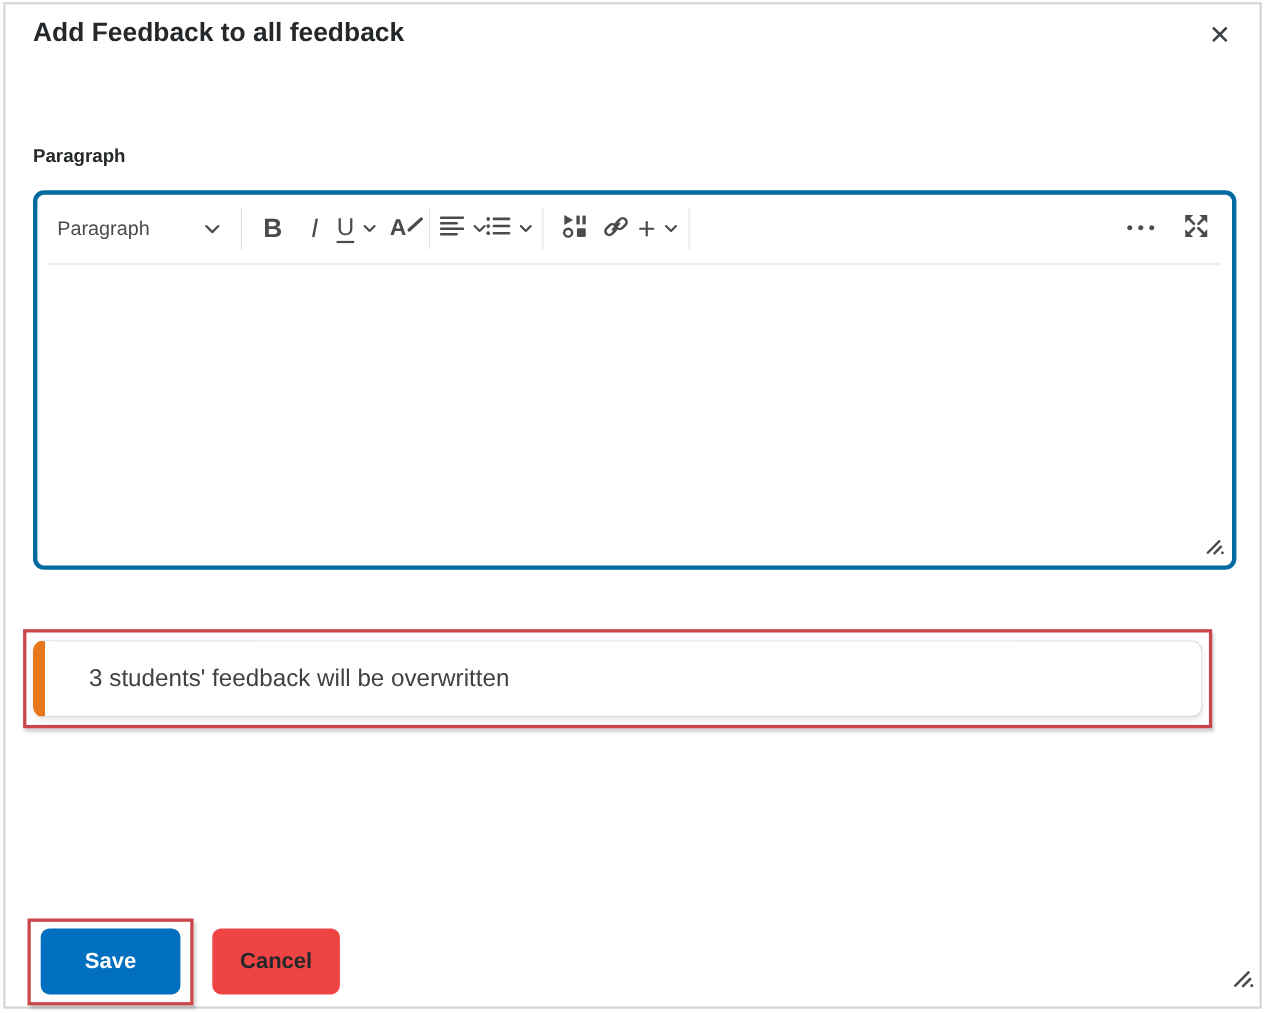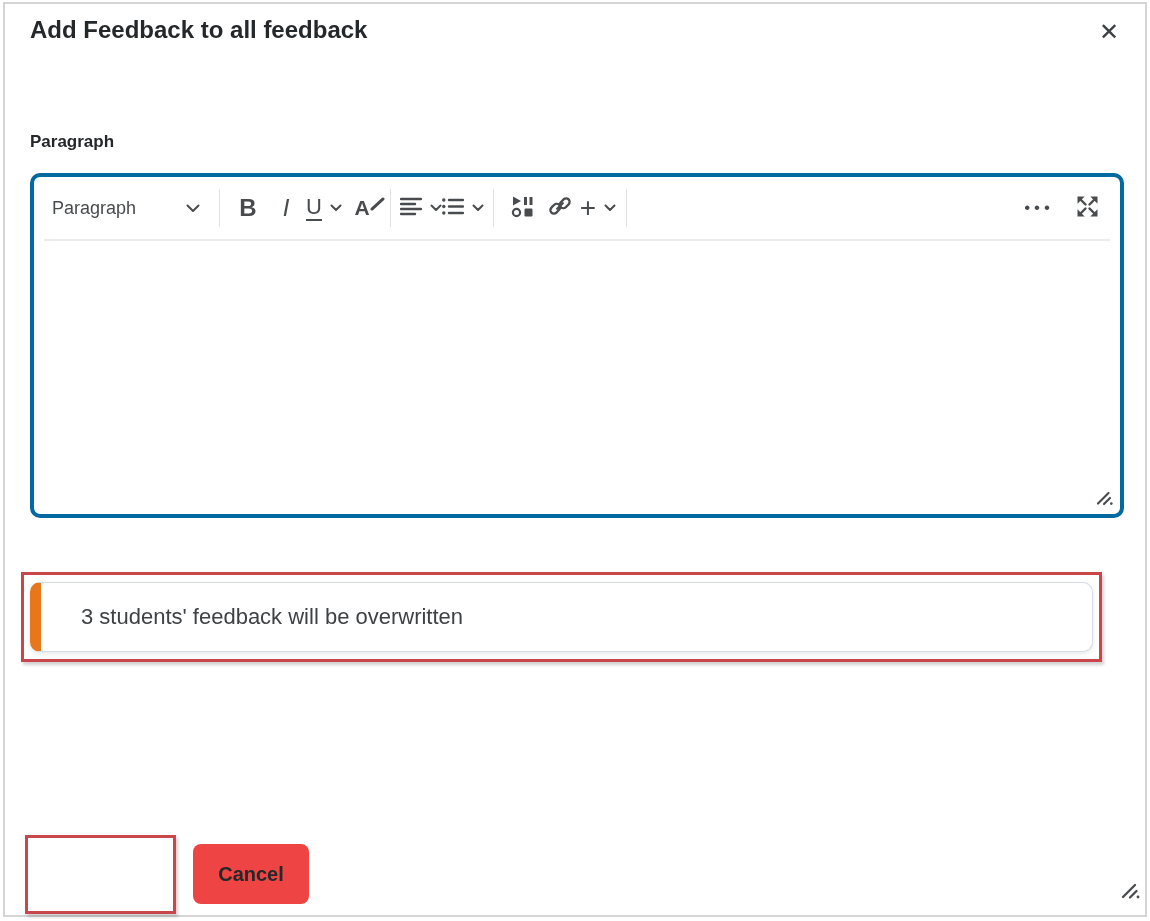--- a/index.html
+++ b/index.html
@@ -221,20 +221,21 @@
       </span>
     </div>
   </div>
 
   <div class="ann ann-warning"></div>
   <div class="warning-box">
     <span class="warning-text">3 students' feedback will be overwritten</span>
   </div>
 
   <div class="ann ann-save"></div>
+  <button class="btn btn-save">Save</button>
   <button class="btn btn-cancel">Cancel</button>
 
   <div class="dlg-resize">
     <span>
       <svg width="21" height="21" viewBox="0 0 21 21">
           <g stroke="#494c4e" stroke-width="2.3" stroke-linecap="round">
             <line x1="3" y1="17" x2="15" y2="5"></line>
             <line x1="10" y1="17.5" x2="16.5" y2="11"></line>
           </g>
           <circle cx="18" cy="17" r="1.4" fill="#494c4e"></circle>

